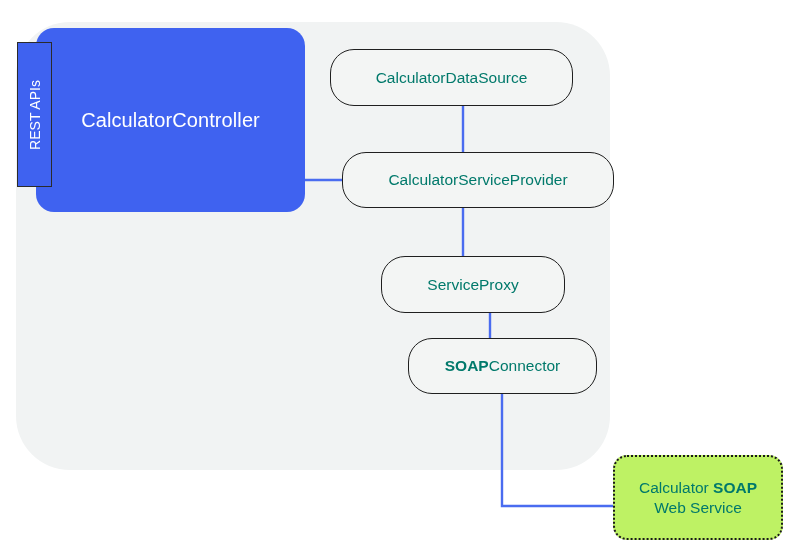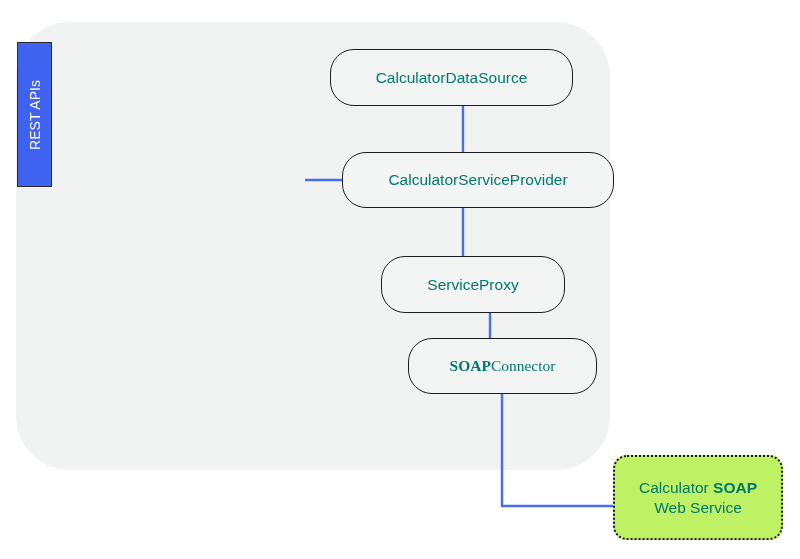--- a/index.html
+++ b/index.html
@@ -106,21 +106,21 @@
     background: #bef264;
     border: 2.4px dotted #1a1a1a;
     border-radius: 14px;
   }
   .node.dashed .node-label { white-space: normal; }
 
   
   #node-datasource        { left: 330px; top: 49px;  width: 243px; height: 57px; }
   #node-serviceprovider   { left: 342px; top: 152px; width: 272px; height: 56px; }
   #node-serviceproxy      { left: 381px; top: 256px; width: 184px; height: 57px; }
-  #node-soapconnector     { left: 408px; top: 338px; width: 189px; height: 56px; font-family: Liberation Serif, serif; }
+  #node-soapconnector     { left: 408px; top: 338px; width: 189px; height: 56px; }
   #node-webservice        { left: 613px; top: 455px; width: 170px; height: 85px; }
 </style>
 </head>
 <body>
 
 <div id="diagram">
 
   <div class="panel"></div>
 
   <svg id="connectors" viewBox="0 0 800 559" width="800" height="559">
@@ -129,20 +129,23 @@
 
     <line x1="305" y1="180" x2="343" y2="180" stroke="#4a6cf0" stroke-width="2.4"></line>
 
     <line x1="463" y1="208" x2="463" y2="256" stroke="#4a6cf0" stroke-width="2.4"></line>
 
     <line x1="490" y1="313" x2="490" y2="338" stroke="#4a6cf0" stroke-width="2.4"></line>
 
     <polyline points="502,394 502,506 613,506" fill="none" stroke="#4a6cf0" stroke-width="2.4"></polyline>
   </svg>
 
+  <div class="controller">
+    <span class="controller-label">CalculatorController</span>
+  </div>
 
   <div class="rest-tab">
     <span class="rest-tab-label">REST APIs</span>
   </div>
 
   <div class="node" id="node-datasource">
     <span class="node-label">CalculatorDataSource</span>
   </div>
 
   <div class="node" id="node-serviceprovider">

